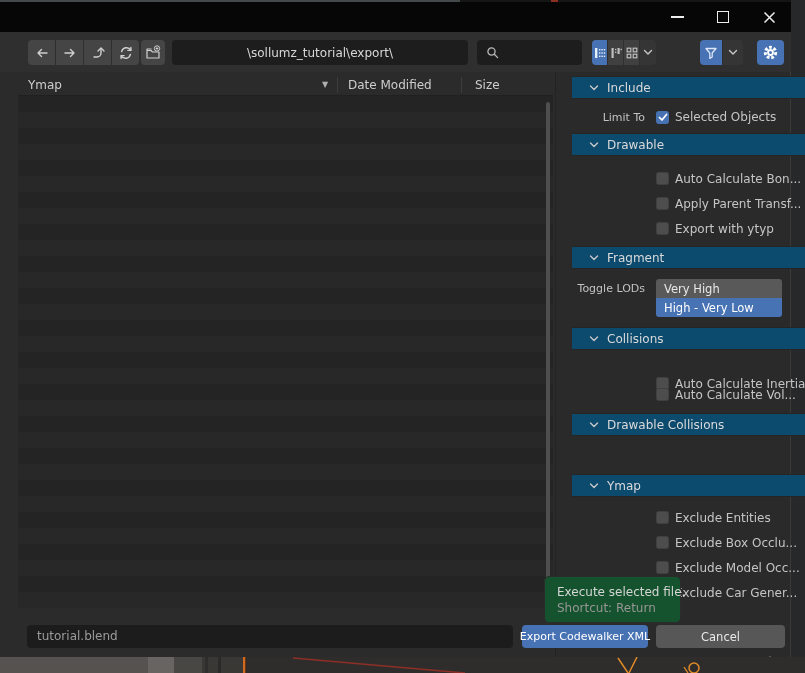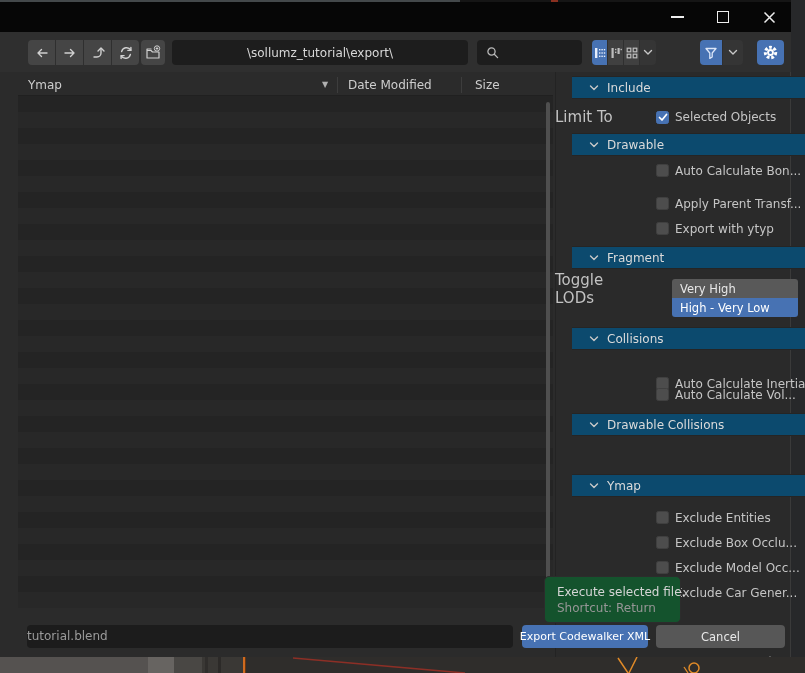--- a/index.html
+++ b/index.html
@@ -48,36 +48,36 @@
   .filelist{left:18px;top:95px;width:535px;height:512px;border-top:1px solid #202020;
             background:repeating-linear-gradient(to bottom,#242424 0 16px,#282828 16px 32px);}
   .scrollbar{left:546px;top:102px;width:4px;height:480px;background:#4f4f4f;border-radius:2px;}
   
   .panel{left:555px;top:72px;width:236px;height:585px;background:#2a2a2a;
          border-left:1px solid #232323;border-right:1px solid #3a3a3a;box-sizing:border-box;}
   .sec-head{left:572px;width:236px;height:23px;background:#0c4a6e;border-top:1px solid #252525;
             border-bottom:1px solid #252525;display:flex;align-items:center;padding-left:17px;
             box-sizing:border-box;gap:8px;color:#dadada;font-size:12px;}
   .prow{left:555px;width:236px;height:25px;display:flex;align-items:center;}
-  .prow .rlabel{width:90px;text-align:left;margin-right:11px;color:#c2c2c2;font-size:15px;flex:none;}
+  .prow .rlabel{width:90px;text-align:right;margin-right:11px;color:#c2c2c2;font-size:11px;flex:none;}
   .prow .spacer{width:101px;flex:none;}
   .cb{width:13px;height:13px;background:#4d4d4d;border:1px solid #404040;border-radius:2.5px;
       box-sizing:border-box;flex:none;display:flex;align-items:center;justify-content:center;}
   .cb svg{display:none;}
   .cb.checked{background:#4772b3;border-color:#4772b3;}
   .cb.checked svg{display:block;}
   .cb-label{margin-left:6px;color:#c5c5c5;font-size:12px;white-space:nowrap;}
-  .lodstack{left:672px;width:126px;}
+  .lodstack{left:656px;width:126px;}
   .lodbtn{width:126px;height:19px;box-sizing:border-box;padding-left:8px;font-size:11.5px;
           display:flex;align-items:center;white-space:nowrap;}
   .lod-top{border-radius:3px 3px 0 0;background:#595959;color:#e8e8e8;}
   .lod-bot{border-radius:0 0 3px 3px;background:#4772b3;color:#ffffff;}
   
   .fname{left:27px;top:625px;width:486px;height:23px;background:#1c1c1c;border-radius:4px;
-         color:#9b9b9b;font-size:12px;line-height:23px;box-sizing:border-box;}
+         color:#9b9b9b;font-size:12px;line-height:23px;padding-left:10px;box-sizing:border-box;}
   .exportbtn{left:522px;top:625px;width:126px;height:23px;background:#4772b3;border-radius:4px;
              color:#fff;font-size:11px;display:flex;align-items:center;justify-content:center;white-space:nowrap;}
   .cancelbtn{left:656px;top:625px;width:129px;height:23px;background:#575757;border-radius:4px;
              color:#e8e8e8;font-size:11.5px;display:flex;align-items:center;justify-content:center;}
   
   .tooltip{left:544px;top:576px;width:137px;height:47px;background:#14532d;border:1px solid #2c2c2c;
            border-radius:5px;z-index:60;box-sizing:border-box;padding:7px 0 0 12px;}
   .tt1{color:#d6d6d6;font-size:12px;line-height:16px;white-space:nowrap;}
   .tt2{color:#969696;font-size:12px;line-height:17px;white-space:nowrap;}
   
@@ -245,21 +245,21 @@
     </span>
     <span class="cb-label">Selected Objects</span>
   </div>
 
   <div class="abs sec-head" style="top:133px;">
     <svg width="10" height="8" viewBox="0 0 10 8">
       <path d="M1.5 2 L5 5.5 L8.5 2" stroke="#c8c8c8" stroke-width="1.4" fill="none" stroke-linecap="round" stroke-linejoin="round"></path>
     </svg>
     <span>Drawable</span>
   </div>
-  <div class="abs prow" style="top:158px;">
+  <div class="abs prow" style="top:166px;">
     <span class="spacer"></span>
     <span class="cb">
       
     </span>
     <span class="cb-label">Auto Calculate Bon...</span>
   </div>
   <div class="abs prow" style="top:191px;">
     <span class="spacer"></span>
     <span class="cb">
       

